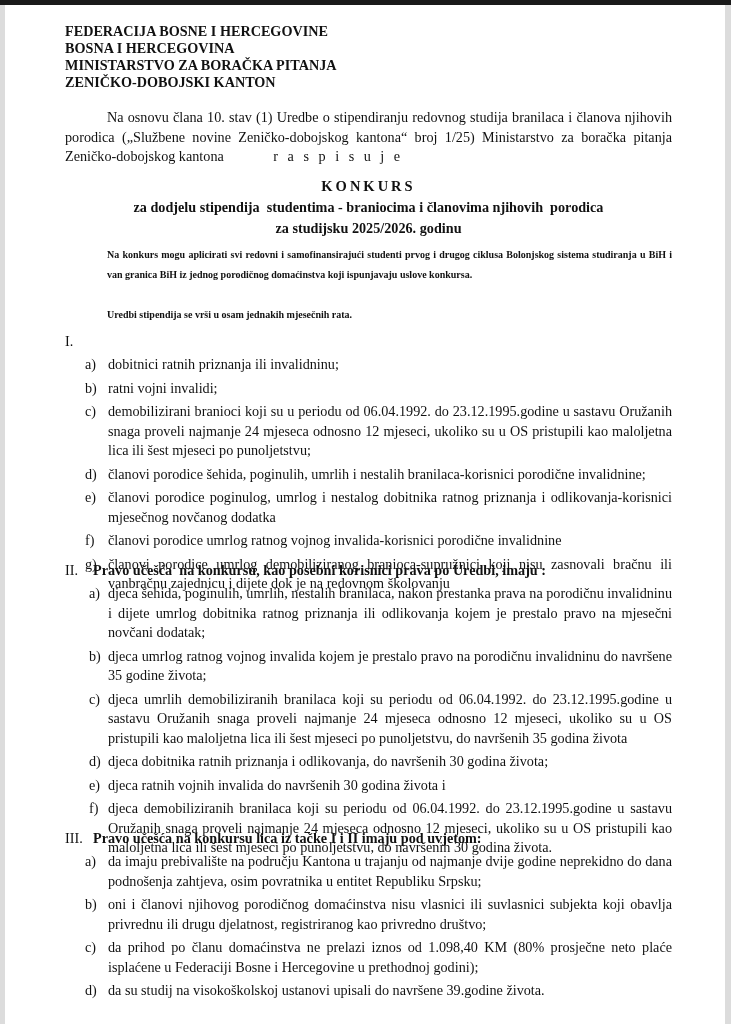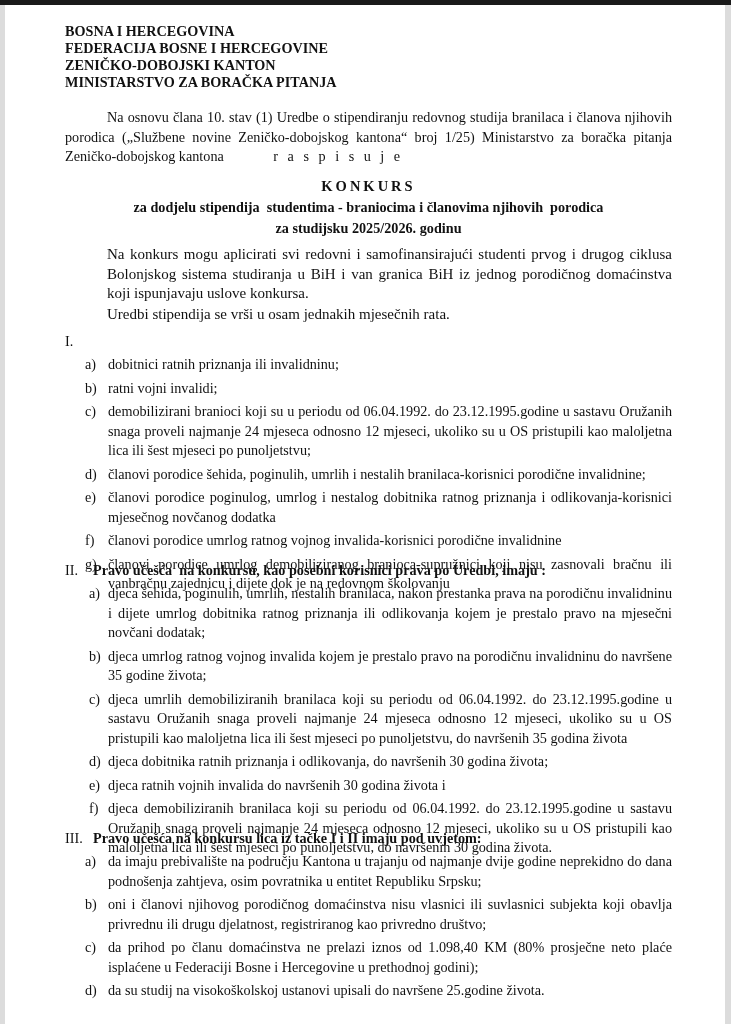--- a/index.html
+++ b/index.html
@@ -18,44 +18,44 @@
   .header { position: absolute; left: 60px; top: 18px; font-weight: bold; font-size: 14.2px; line-height: 17px; }
   .header div { white-space: nowrap; }
 
   .intro { position: absolute; left: 60px; top: 103px; width: 607px; font-size: 14.2px; line-height: 19.5px; text-align: justify; }
   .intro .first { text-indent: 42px; }
   .spaced { letter-spacing: 3px; margin-left: 46px; }
 
   .title-block { position: absolute; left: 60px; top: 171px; width: 607px; text-align: center; font-weight: bold; font-size: 14.2px; line-height: 21px; }
   .title-block .k { letter-spacing: 3px; font-size: 14.5px; }
 
-  .para { position: absolute; left: 102px; width: 565px; font-size: 15px; line-height: 19.5px; text-align: justify; }
+  .para { position: absolute; left: 102px; width: 565px; font-size: 10px; line-height: 19.5px; text-align: justify; font-weight: bold; }
 
   .section { position: absolute; left: 60px; width: 607px; font-size: 14.2px; }
   .sec-head { display: flex; font-weight: bold; line-height: 20px; }
   .sec-num { width: 28px; font-weight: normal; }
   .item { display: flex; line-height: 19.5px; margin-top: 4px; }
   .item-letter { width: 23px; padding-left: 20px; flex: none; }
   .item-text { flex: 1; text-align: justify; }
   .s2 .item-letter { width: 19px; padding-left: 24px; }
 </style>
 </head>
 <body>
 
 <div class="topbar"></div>
 <div class="edge-left"></div>
 <div class="edge-right"></div>
 
 <div class="page">
 
   <div class="header">
+    <div>FEDERACIJA BOSNE I HERCEGOVINE</div>
     <div>BOSNA I HERCEGOVINA</div>
-    <div>FEDERACIJA BOSNE I HERCEGOVINE</div>
+    <div>MINISTARSTVO ZA BORAČKA PITANJA</div>
     <div>ZENIČKO-DOBOJSKI KANTON</div>
-    <div>MINISTARSTVO ZA BORAČKA PITANJA</div>
   </div>
 
   <div class="intro">
     <div class="first"><span>Na osnovu člana 10. stav (1) Uredbe o stipendiranju redovnog studija branilaca i članova njihovih porodica („Službene novine Zeničko-dobojskog kantona“ broj 1/25) Ministarstvo za boračka pitanja Zeničko-dobojskog kantona</span> <span class="spaced">r a s p i s u j e</span></div>
   </div>
 
   <div class="title-block">
     <div class="k">KONKURS</div>
     <div style="white-space:pre">za dodjelu stipendija  studentima - braniocima i članovima njihovih  porodica</div>
     <div>za studijsku 2025/2026. godinu</div>
@@ -141,17 +141,17 @@
     <div class="item">
         <span class="item-letter">b)</span>
         <span class="item-text">oni i članovi njihovog porodičnog domaćinstva nisu vlasnici ili suvlasnici subjekta koji obavlja privrednu ili drugu djelatnost, registriranog kao privredno društvo;</span>
       </div>
     <div class="item">
         <span class="item-letter">c)</span>
         <span class="item-text">da prihod po članu domaćinstva ne prelazi iznos od 1.098,40 KM (80% prosječne neto plaće isplaćene u Federaciji Bosne i Hercegovine u prethodnoj godini);</span>
       </div>
     <div class="item">
         <span class="item-letter">d)</span>
-        <span class="item-text">da su studij na visokoškolskoj ustanovi upisali do navršene 25.godine života.</span>
+        <span class="item-text">da su studij na visokoškolskoj ustanovi upisali do navršene 39.godine života.</span>
       </div>
   </div>
 
 </div>
 
 </body></html>

